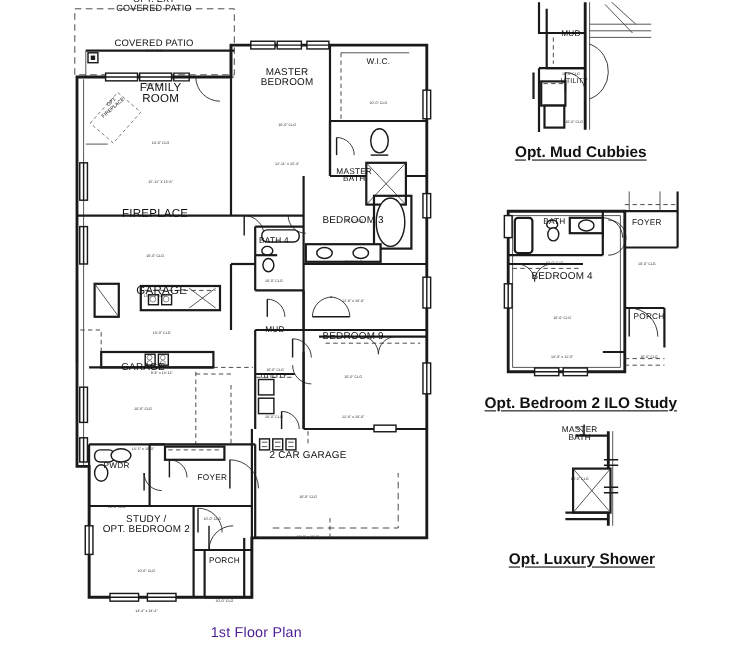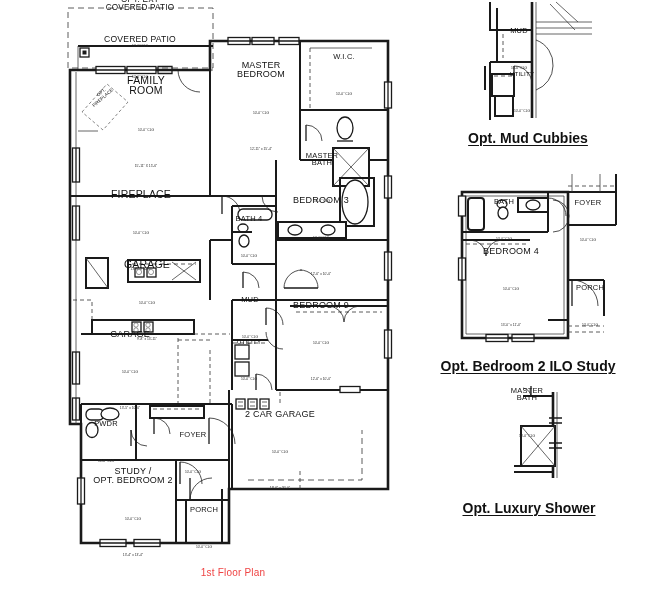--- a/index.html
+++ b/index.html
@@ -20,21 +20,21 @@
   .lbl.big .nm{font-size:10.5px;}
   .lbl.sm  .nm{font-size:7.5px;}
   .lbl.xs  .nm{font-size:6.2px;}
 
   .patio-lbl .nm{font-size:8.6px;}
   .optext .nm{font-size:8.2px;}
 
   .caption{position:absolute;font-size:14px;text-decoration:underline;
            text-underline-offset:2px;white-space:nowrap;color:#111;
            transform:translateX(-50%);font-weight:bold;}
-  .title{position:absolute;font-size:10px;white-space:nowrap;color:#ef4444;
+  .title{position:absolute;font-size:13px;white-space:nowrap;color:#4c1d95;
          transform:translateX(-50%);letter-spacing:.2px;}
 
   .fp-lbl{position:absolute;font-size:4.6px;line-height:1.1;color:#111;
           white-space:pre;text-align:center;transform:translate(-50%,-50%) rotate(-41deg);}
 </style>
 </head>
 <body>
 
 <svg id="plan" viewBox="0 0 666 600">
   <defs>

